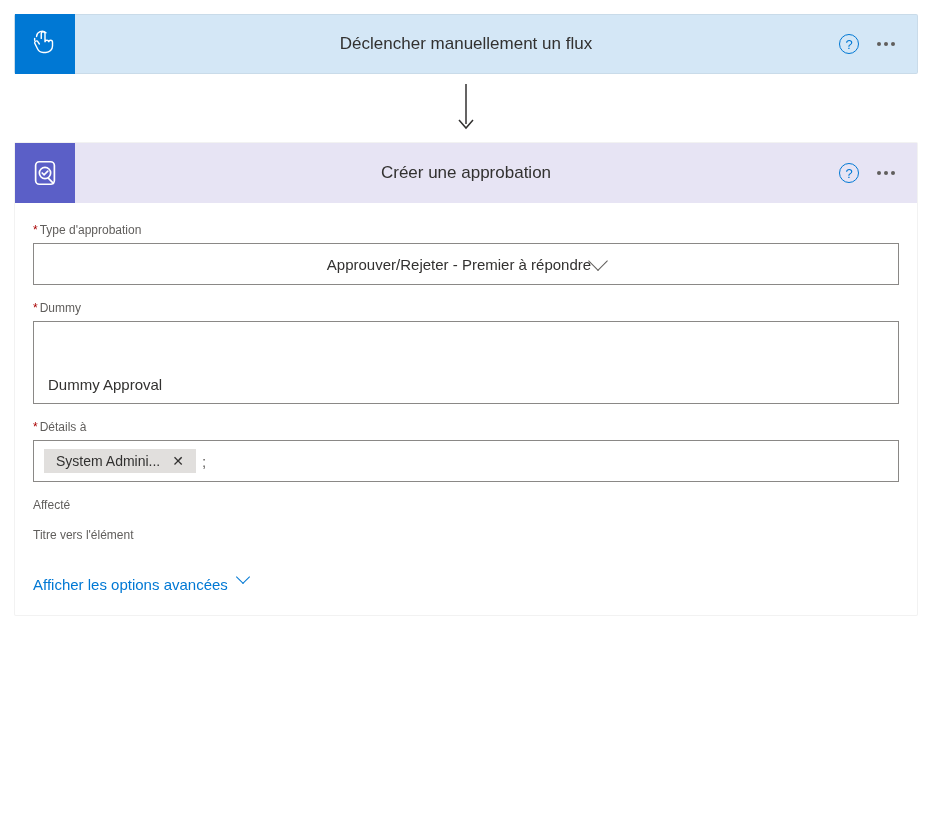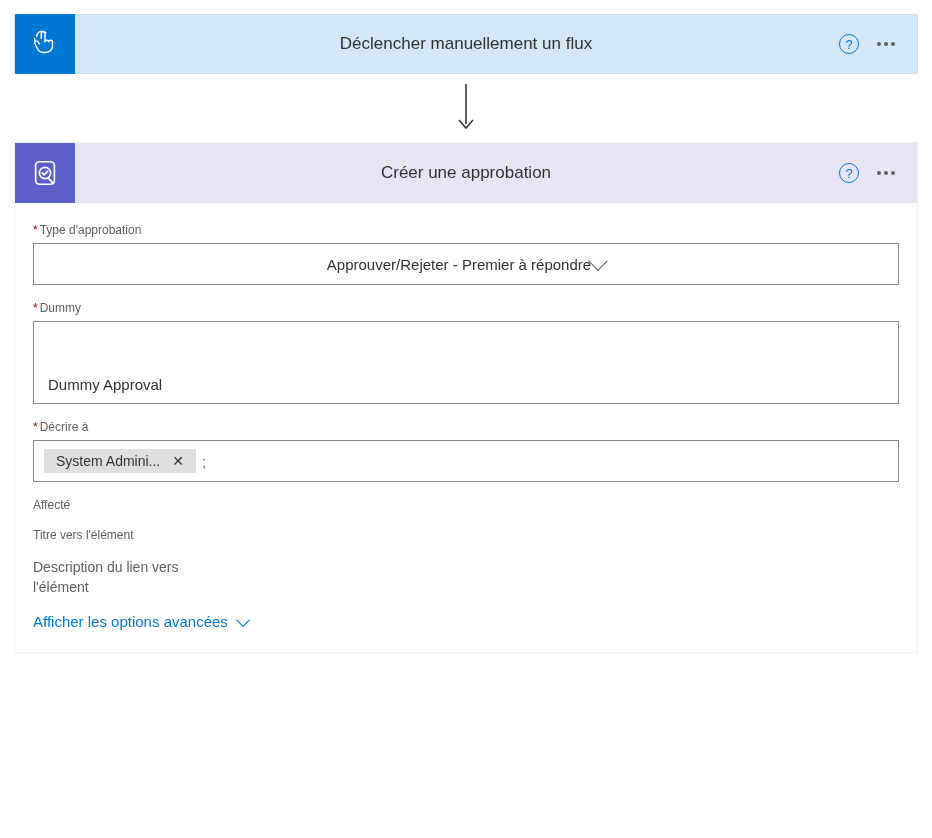--- a/index.html
+++ b/index.html
@@ -149,21 +149,21 @@
     .desc-label {
       font-size: 14px;
       color: #605e5c;
       margin-bottom: -2px;
       display: block;
       max-width: 200px;
       line-height: 1.4;
     }
     .advanced-link {
       display: flex;
-      align-items: center;
+      align-items: flex-start;
       gap: 10px;
       color: #0078d4;
       font-size: 15px;
       cursor: pointer;
       padding-top: 18px;
     }
     .advanced-link .chev {
       width: 10px; height: 10px;
       border-left: 1.5px solid #0078d4;
       border-bottom: 1.5px solid #0078d4;
@@ -234,40 +234,39 @@
       </div>
 
       <div class="form-row">
         <label class="form-label required">Dummy</label>
         <div class="text-field">
           <input type="text" class="text-input" value="Dummy Approval" style="">
         </div>
       </div>
 
       <div class="form-row">
-        <label class="form-label required">Décrire à</label>
+        <label class="form-label required">Détails à</label>
         <div class="token-field">
           <div class="token">
             <span>System Admini...</span>
             <span class="token-x">✕</span>
           </div>
           <span class="token-sep">;</span>
         </div>
       </div>
 
       <div class="form-row">
         <label class="form-label">Affecté</label>
       </div>
 
       <div class="form-row">
         <label class="form-label">Titre vers l'élément</label>
       </div>
 
       <div class="form-row desc-row">
-        <label class="desc-label">Description du lien vers l'élément</label>
       </div>
 
       <div class="advanced-link">
         <span>Afficher les options avancées</span>
         <span class="chev"></span>
       </div>
 
     </div>
   </div>
 

